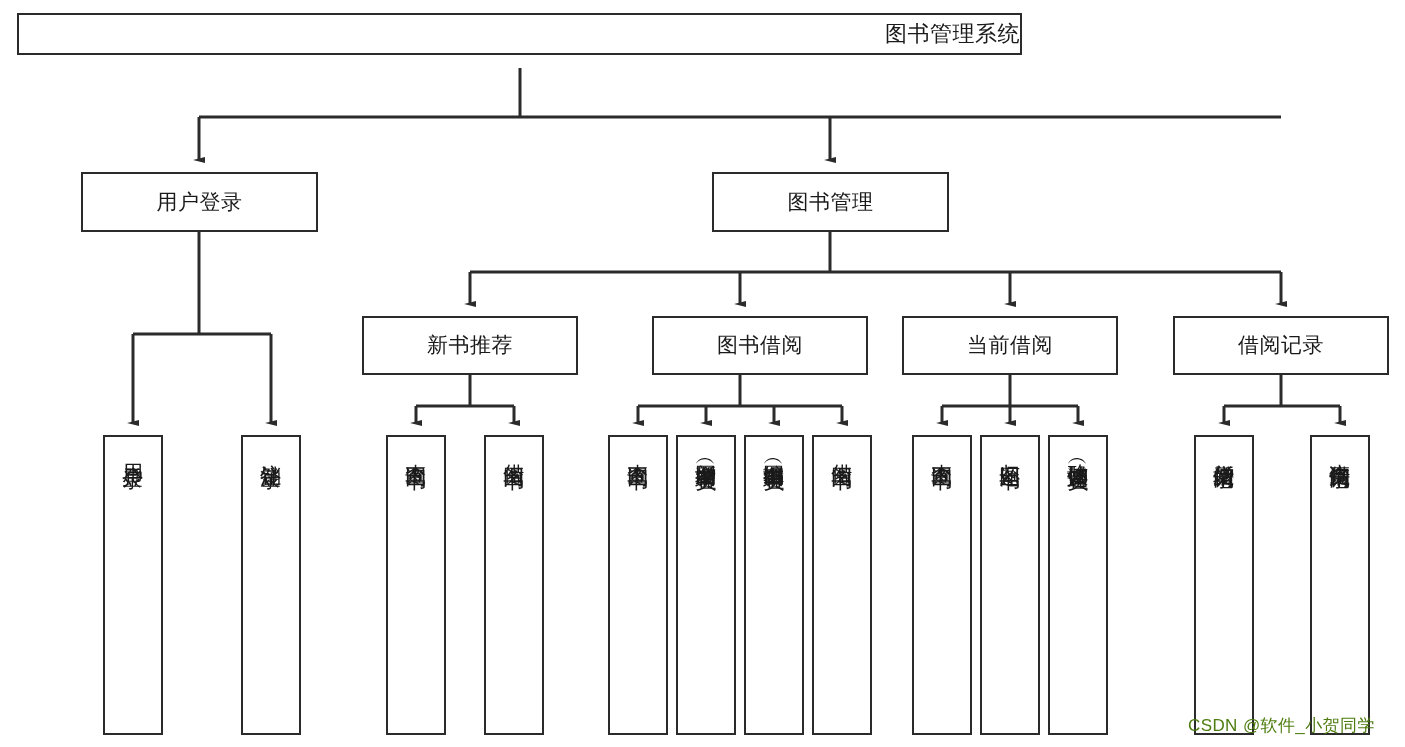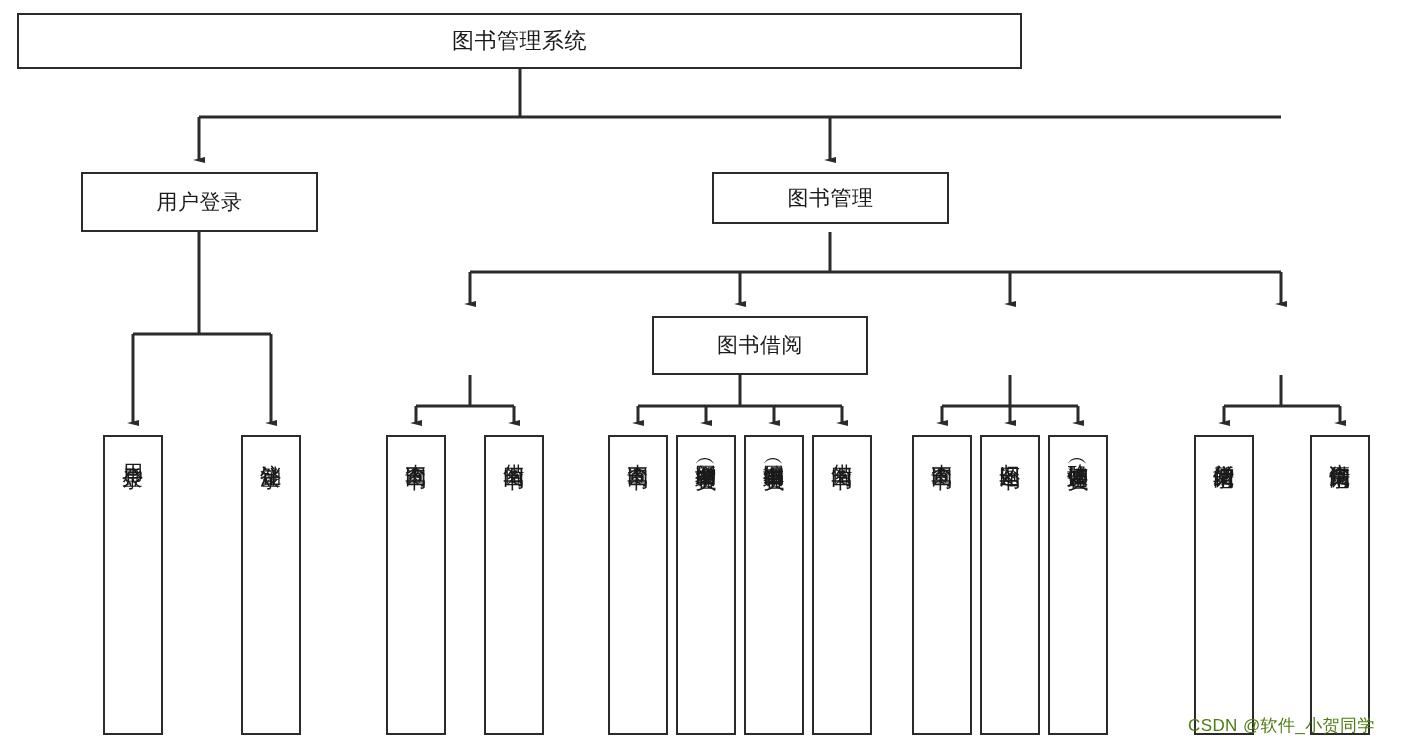--- a/index.html
+++ b/index.html
@@ -124,34 +124,43 @@
       <path d="M1010,406 L1010,423" marker-end="url(#arrow)"></path>
       <path d="M1078,406 L1078,423" marker-end="url(#arrow)"></path>
 
       <path d="M1281,375 L1281,406"></path>
       <path d="M1224,406 L1340,406"></path>
       <path d="M1224,406 L1224,423" marker-end="url(#arrow)"></path>
       <path d="M1340,406 L1340,423" marker-end="url(#arrow)"></path>
     </g>
   </svg>
 
-  <div class="node horiz root" style="left:17px; top:13px; width:1005px; height:56px;">
+  <div class="node horiz root" style="left:17px; top:13px; width:1005px; height:42px;justify-content:flex-end;">
     <span class="label">图书管理系统</span>
   </div>
 
   <div class="node horiz" style="left:81px; top:172px; width:237px; height:60px;">
     <span class="label">用户登录</span>
   </div>
-  <div class="node horiz" style="left:712px; top:172px; width:237px; height:52px;">
+  <div class="node horiz" style="left:712px; top:172px; width:237px; height:60px;">
     <span class="label">图书管理</span>
   </div>
 
+  <div class="node horiz" style="left:362px; top:316px; width:216px; height:59px;">
+    <span class="label">新书推荐</span>
+  </div>
   <div class="node horiz" style="left:632px; top:316px; width:216px; height:59px;margin-left:20px;">
     <span class="label">图书借阅</span>
   </div>
+  <div class="node horiz" style="left:902px; top:316px; width:216px; height:59px;">
+    <span class="label">当前借阅</span>
+  </div>
+  <div class="node horiz" style="left:1173px; top:316px; width:216px; height:59px;">
+    <span class="label">借阅记录</span>
+  </div>
 
   <div class="node vert" style="left:103px; top:435px; width:60px; height:300px;">
     <span class="label">用户登录</span>
   </div>
   <div class="node vert" style="left:241px; top:435px; width:60px; height:300px;">
     <span class="label">注销登录</span>
   </div>
 
   <div class="node vert" style="left:386px; top:435px; width:60px; height:300px;">
     <span class="label">查询图书</span>

